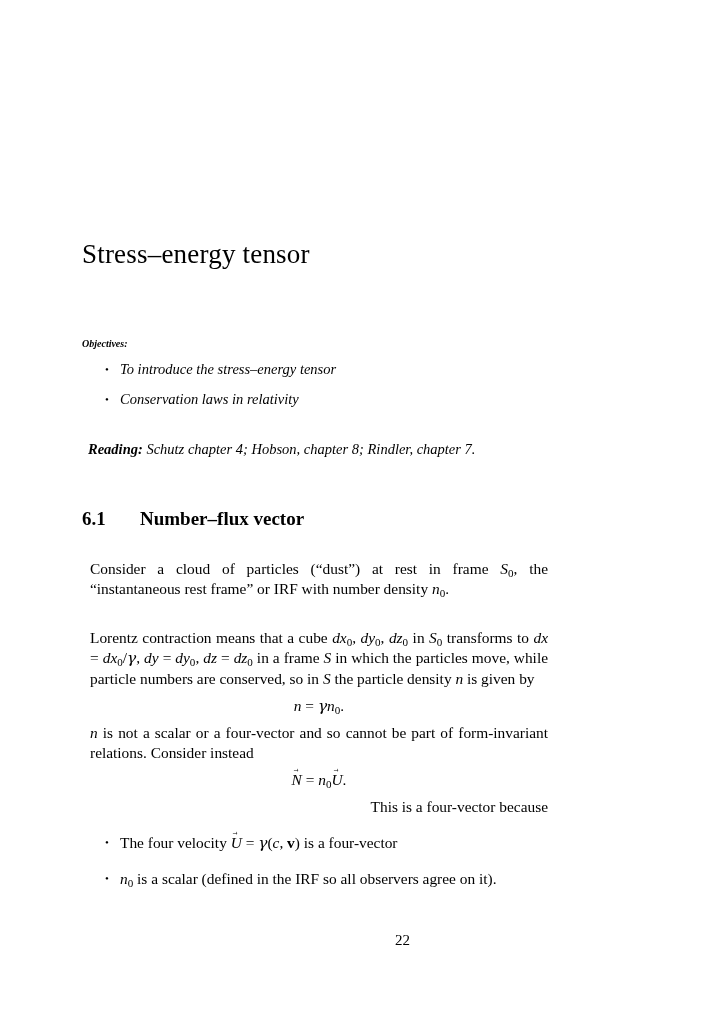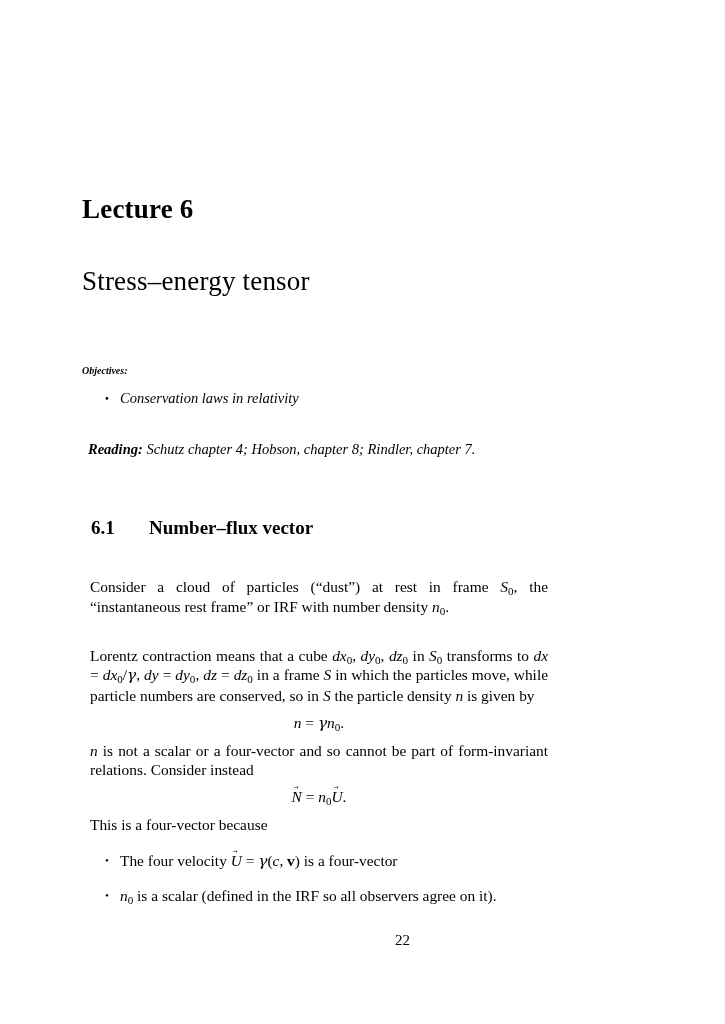--- a/index.html
+++ b/index.html
@@ -44,21 +44,21 @@
     font-size: 27px;
     font-weight: normal;
     letter-spacing: 0.2px;
     margin: 45px 0 0 0;
     line-height: 1.0;
   }
 
   .section-heading {
     font-size: 19px;
     font-weight: bold;
-    margin: 9px;
+    margin: 0;
     line-height: 1.1;
     white-space: pre;
   }
   .section-heading .num {
     display: inline-block;
     width: 58px;
   }
 
   
   .objectives-label {
@@ -101,21 +101,21 @@
   }
 
   
   p.body {
     font-size: 15.4px;
     line-height: 1.29;
     margin: 8px;
     text-align: justify;
     text-justify: inter-word;
   }
-  p.body.nojust { text-align: left; }
+  p.body.nojust { text-align: right; }
 
   .eq {
     text-align: center;
     font-size: 15.4px;
     margin: 4px 0 4px 0;
     line-height: 1.2;
   }
 
   
   .m   { font-style: italic; font-family: "Liberation Serif", "DejaVu Serif", serif; }
@@ -174,32 +174,32 @@
     padding-left: 40px;
   }
 </style>
 </head>
 <body>
 
 <div class="page">
 
   <div class="content">
 
-    <h1 class="chapter-title">Lecture 6</h1>
 
     <h1 class="chapter-subtitle">Stress–energy tensor</h1>
 
     <div class="gap-xl"></div>
     <div style="height:28px"></div>
 
     <p class="objectives-label">Objectives:</p>
 
     <ul class="obj-list">
       <li>
         <span class="bullet">•</span>
+        <span>To introduce the stress–energy tensor</span>
       </li>
       <li>
         <span class="bullet">•</span>
         <span>Conservation laws in relativity</span>
       </li>
     </ul>
 
     <div class="gap-sm"></div>
 
     <p class="reading">

